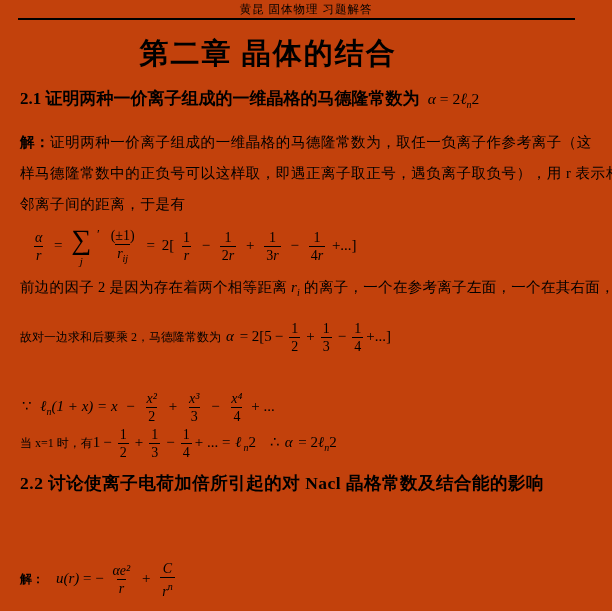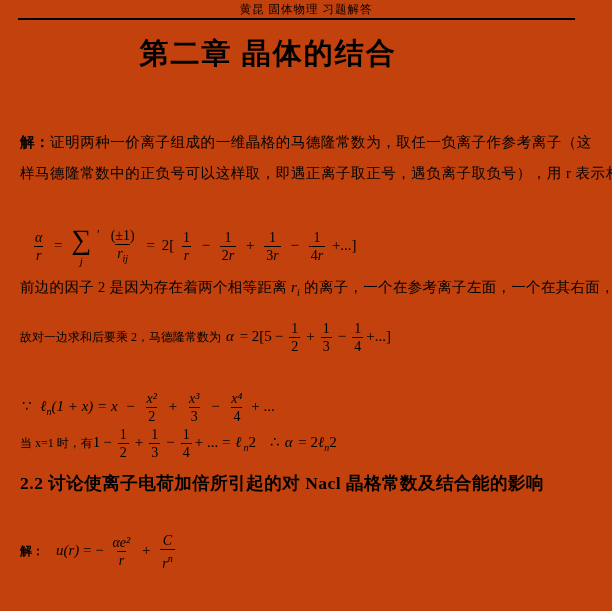--- a/index.html
+++ b/index.html
@@ -24,21 +24,21 @@
   .f1{top:222px;left:30px;line-height:46px;}
   .pl2{top:272px;left:20px;line-height:31px;font-size:14.5px;letter-spacing:0.3px;
        position:absolute;white-space:nowrap;}
   .mix3{top:318px;left:20px;line-height:36px;font-size:14.5px;}
   .f3{top:386px;left:22px;line-height:40px;}
   .mix4{top:424px;left:20px;line-height:36px;font-size:14.5px;}
   .h22{position:absolute;left:20px;font-size:17.5px;font-weight:700;
        letter-spacing:0.5px;white-space:nowrap;}
   .h22a{top:471px;}
   .h22b{top:508px;}
-  .fb{top:530px;left:20px;line-height:40px;}
+  .fb{top:558px;left:20px;line-height:40px;}
   .math{font-size:15px;}
   .it{font-style:italic;}
   .frac{display:inline-flex;flex-direction:column;align-items:center;
         vertical-align:middle;text-align:center;margin:0 3px;font-size:14px;
         line-height:normal;}
   .frac .num{display:block;padding:0 2px 1px;line-height:15px;}
   .frac .den{display:block;border-top:1px solid #000;padding:1px 2px 0;
              line-height:15px;}
   .op{margin:0 3px;}
   .sum{display:inline-flex;flex-direction:column;align-items:center;
@@ -57,24 +57,29 @@
 </head>
 <body>
 
 <div class="page">
 
   <div class="hdr">黄昆 固体物理 习题解答</div>
   <div class="rule"></div>
 
   <div class="title">第二章 晶体的结合</div>
 
+  <div class="h21">
+    <span>2.1 证明两种一价离子组成的一维晶格的马德隆常数为</span>
+    <span class="hmath math"><i class="it">α</i><span> = 2</span><i class="it">ℓ</i><sub>n</sub><span>2</span></span>
+  </div>
 
   <div class="para">
     <div class="pline"><span class="jie">解：</span><span>证明两种一价离子组成的一维晶格的马德隆常数为，取任一负离子作参考离子（这</span></div>
     <div class="pline"><span>样马德隆常数中的正负号可以这样取，即遇正离子取正号，遇负离子取负号），用 r 表示相</span></div>
+    <div class="pline"><span>邻离子间的距离，于是有</span></div>
   </div>
 
   <div class="fline f1">
     <span class="frac">
         <span class="num it">α</span>
         <span class="den it">r</span>
       </span>
     <span class="op">=</span>
     <span class="sum">
         <span class="sigma">∑</span>

